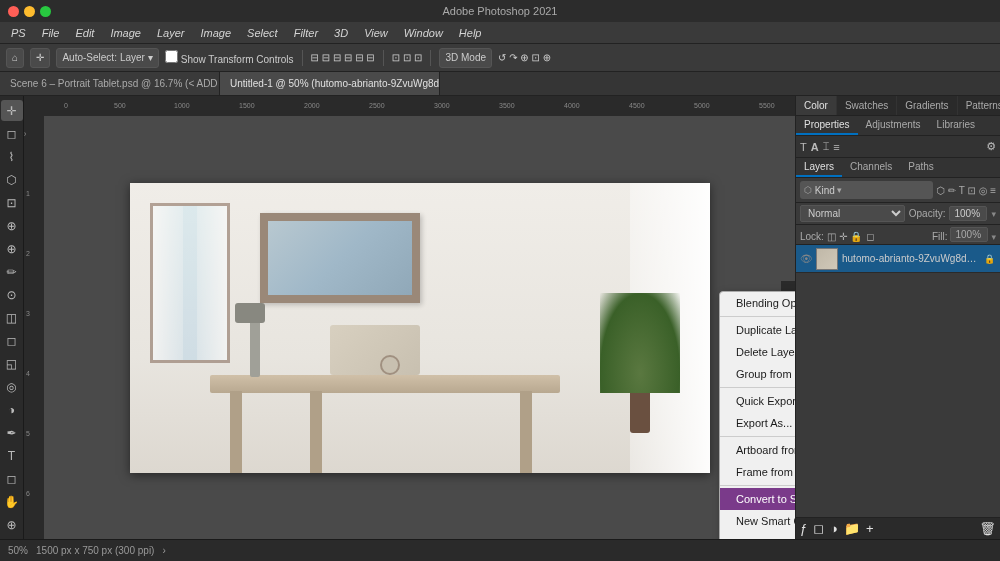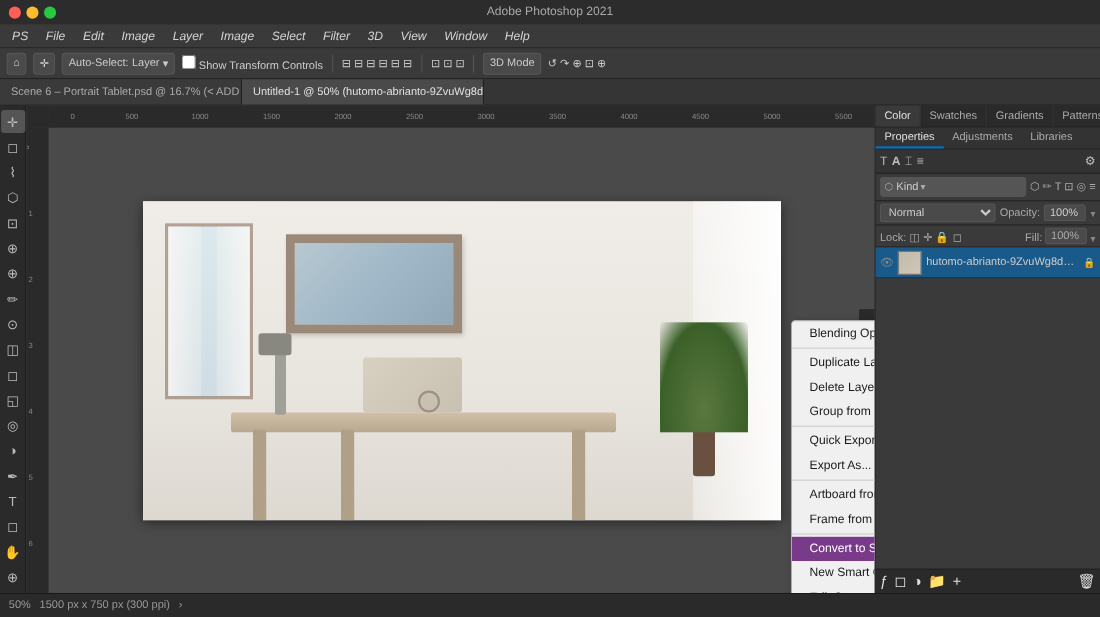--- a/index.html
+++ b/index.html
@@ -622,20 +622,25 @@
     </div>
 
     <div style="display:flex;align-items:center;padding:4px;background:#333;border-bottom:1px solid #222;gap:4px;color:#bbb;font-size:11px;">
       <span>T</span>
       <span style="font-weight:bold;">A</span>
       <span>⌶</span>
       <span>≡</span>
       <span style="margin-left:auto;">⚙</span>
     </div>
 
+    <div style="display:flex;align-items:center;background:#333;border-bottom:1px solid #222;">
+      <div class="panel-sub-tab active">Layers</div>
+      <div class="panel-sub-tab">Channels</div>
+      <div class="panel-sub-tab">Paths</div>
+    </div>
 
     <div class="layers-toolbar">
       <div class="layers-search">
         <span style="font-size:9px;color:#aaa;">⬡</span>
         <span style="font-size:10px;color:#ccc;margin-left:3px;">Kind</span>
         <span style="font-size:9px;color:#aaa;margin-left:2px;">▾</span>
       </div>
       <span style="font-size:10px;color:#aaa;cursor:pointer;">⬡ ✏ T ⊡ ◎ ≡</span>
     </div>
 

